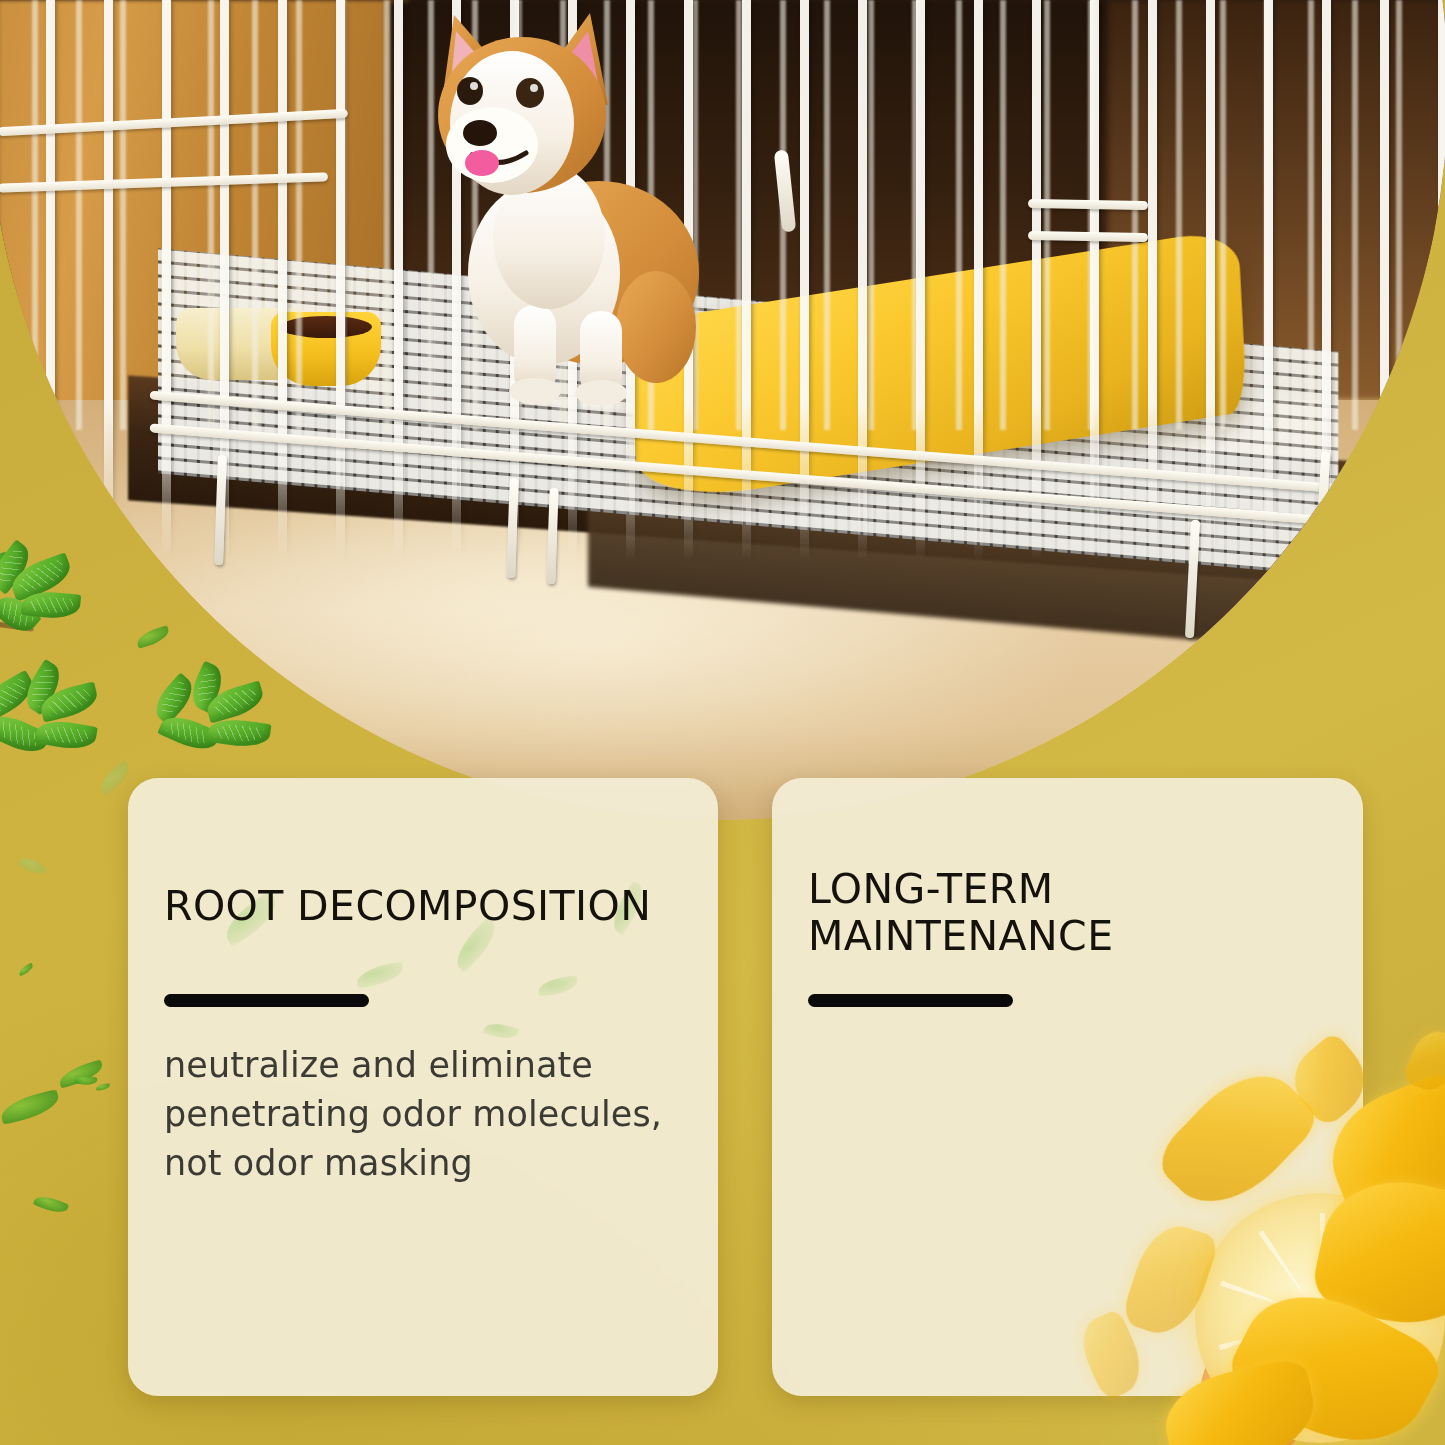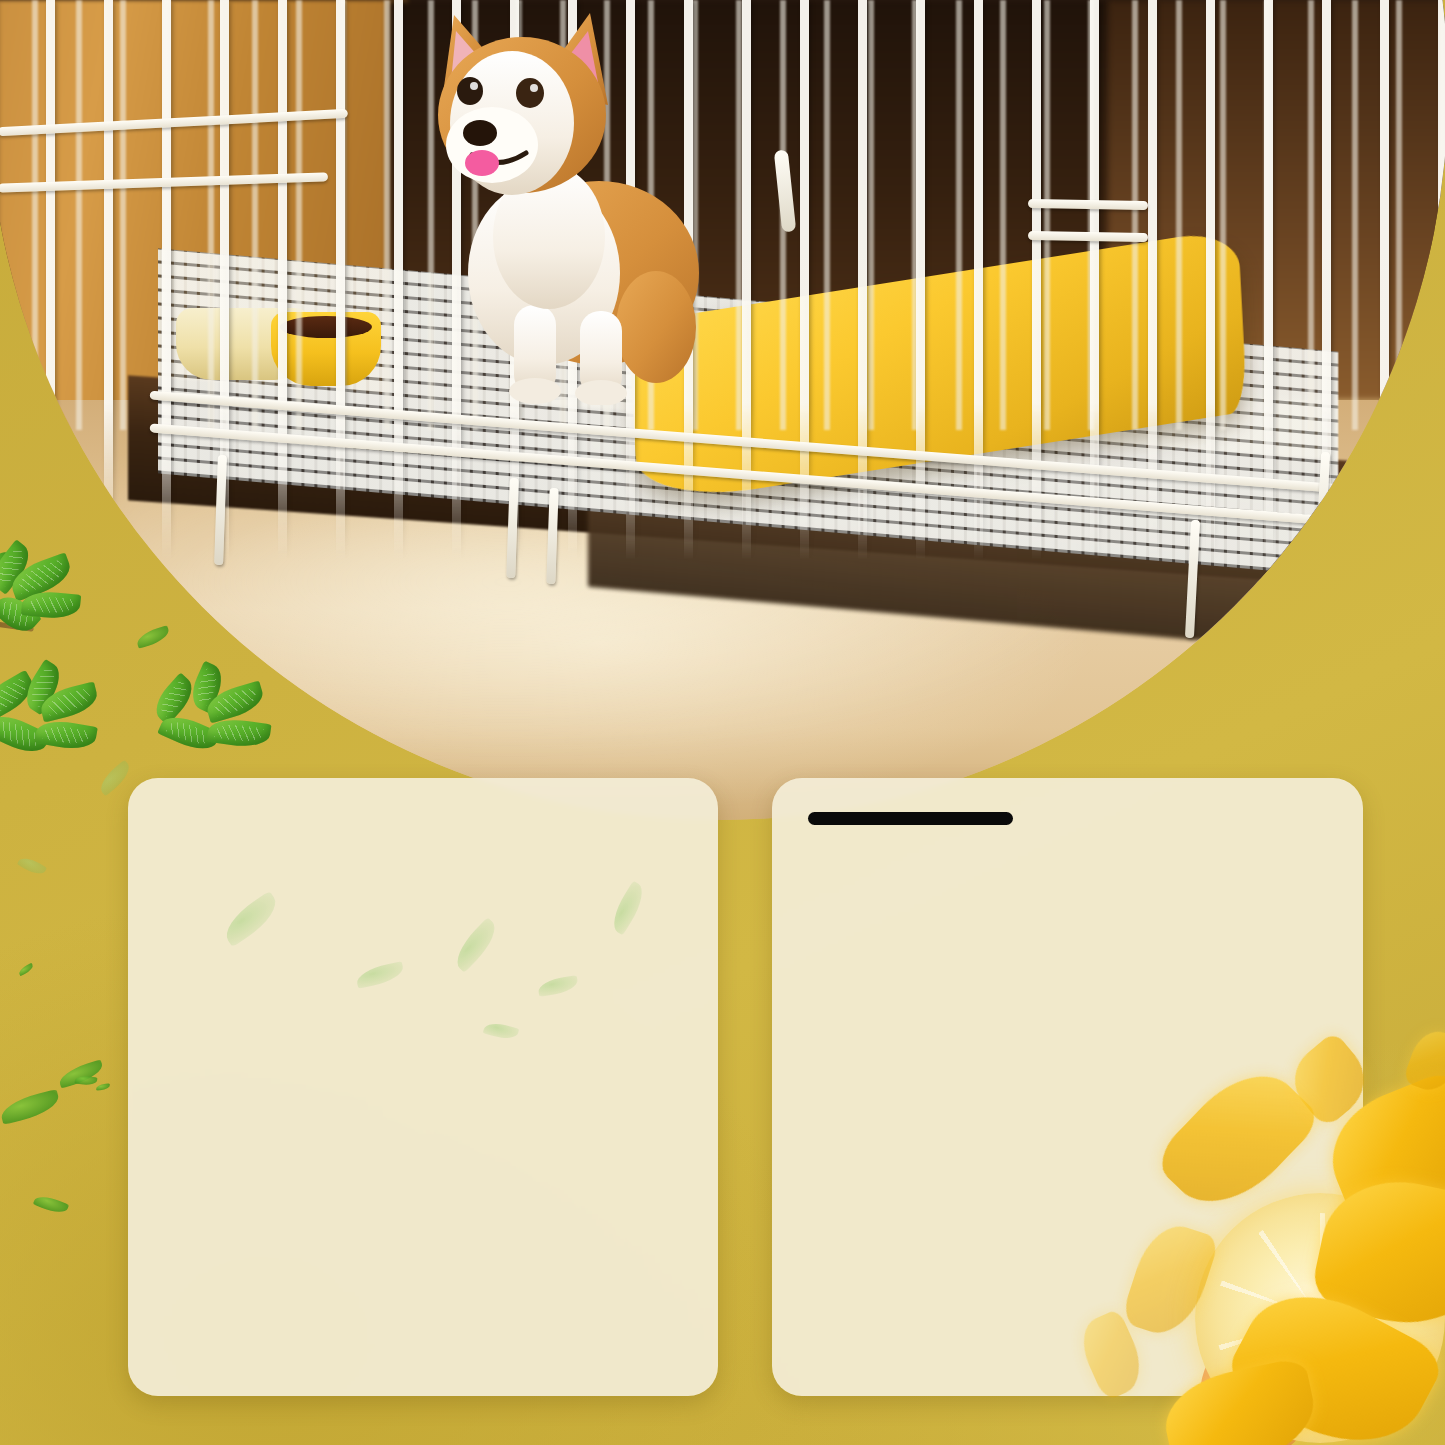--- a/index.html
+++ b/index.html
@@ -413,24 +413,31 @@
   <div class="particle" style="left:136px;top:630px;width:34px;height:14px;transform:rotate(-18deg);"></div>
 
   <div class="card card-left">
     <div class="card-fleck" style="left:92px;top:128px;width:62px;height:26px;transform:rotate(-34deg);"></div>
     <div class="card-fleck" style="left:228px;top:188px;width:48px;height:18px;transform:rotate(-12deg);"></div>
     <div class="card-fleck" style="left:320px;top:156px;width:56px;height:22px;transform:rotate(-46deg);"></div>
     <div class="card-fleck" style="left:410px;top:200px;width:40px;height:16px;transform:rotate(-8deg);"></div>
     <div class="card-fleck" style="left:474px;top:120px;width:52px;height:20px;transform:rotate(-58deg);"></div>
     <div class="card-fleck" style="left:356px;top:246px;width:34px;height:14px;transform:rotate(16deg);"></div>
 
+    <div class="card-body">
+      <h2 class="card-title">ROOT DECOMPOSITION</h2>
+      <div class="divider"></div>
+      <p class="card-text">neutralize and eliminate penetrating odor molecules, not odor masking</p>
+    </div>
   </div>
 
   <div class="card card-right">
     <div class="card-body">
+      <h2 class="card-title">LONG-TERM
+MAINTENANCE</h2>
       <div class="divider"></div>
     </div>
   </div>
 
   <div class="splash">
     <div class="peel"></div>
     <div class="lemon"></div>
     <div class="juice" style="right:4px;top:36px;width:150px;height:120px;transform:rotate(-22deg);"></div>
     <div class="juice" style="right:-6px;top:128px;width:170px;height:140px;transform:rotate(12deg);"></div>
     <div class="juice" style="right:56px;top:250px;width:190px;height:130px;transform:rotate(28deg);"></div>

